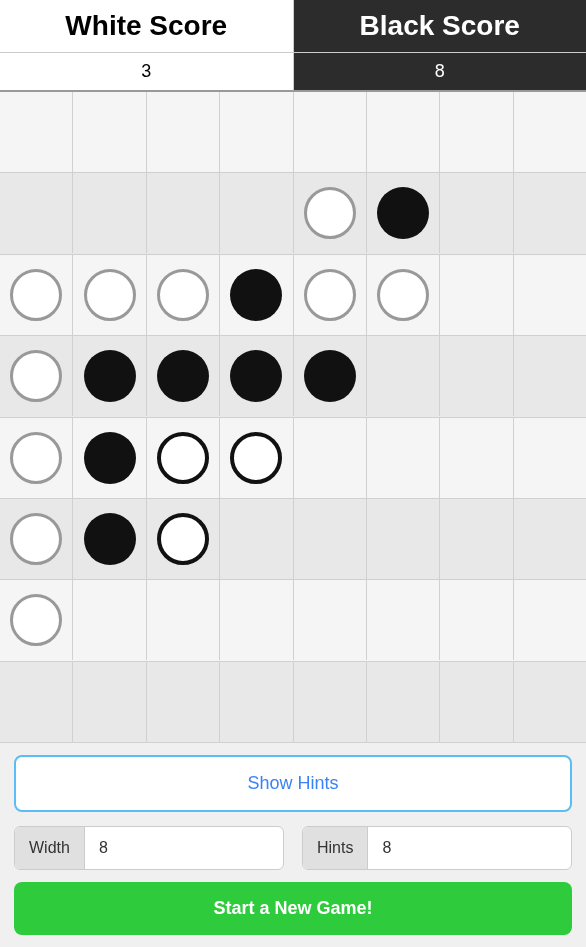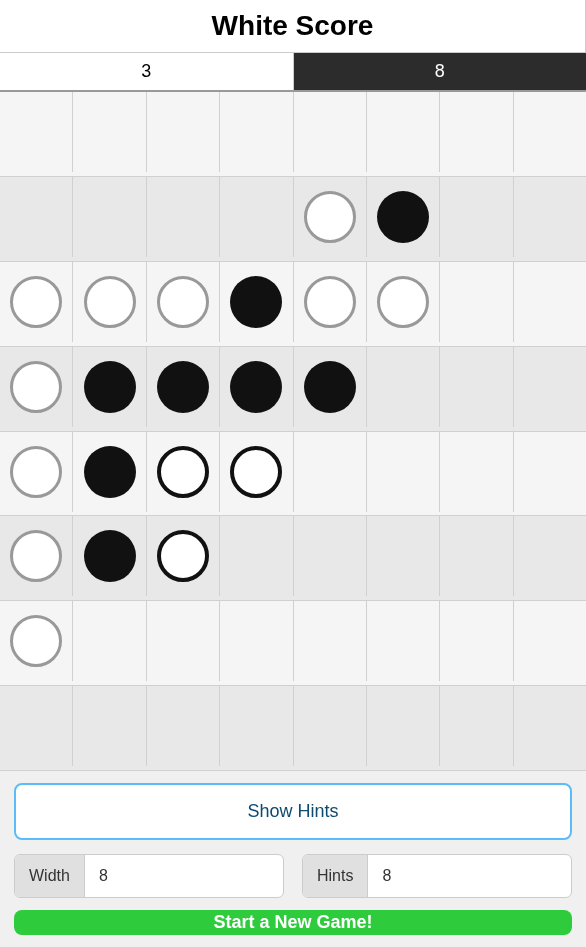--- a/index.html
+++ b/index.html
@@ -113,21 +113,21 @@
       padding: 12px 14px;
     }
 
     .show-hints-btn {
       width: 100%;
       padding: 16px;
       font-size: 18px;
       background: #fff;
       border: 2.5px solid #5bbcf8;
       border-radius: 8px;
-      color: #0c4a6e;
+      color: #3b82f6;
       cursor: pointer;
       margin-bottom: 14px;
     }
 
     .dimension-row {
       display: flex;
       align-items: center;
       gap: 18px;
       margin-bottom: 12px;
     }
@@ -154,35 +154,36 @@
     .dim-value {
       flex: 1;
       padding: 12px 14px;
       font-size: 16px;
       text-align: left;
       color: #333;
     }
 
     .new-game-btn {
       width: 100%;
-      padding: 2px;
+      padding: 16px;
       font-size: 18px;
       background: #2ecc3d;
       border: none;
       border-radius: 8px;
       color: #fff;
       font-weight: bold;
       cursor: pointer;
     }
   </style>
 </head>
 <body>
 
 <div class="score-header">
   <div class="score-cell white-header">White Score</div>
+  <div class="score-cell black-header">Black Score</div>
 </div>
 
 <div class="score-values">
   <div class="score-value white-val">3</div>
   <div class="score-value black-val">8</div>
 </div>
 
 <div class="board" id="board-container">
 <div class="board-row">
       <div class="board-cell"></div>

